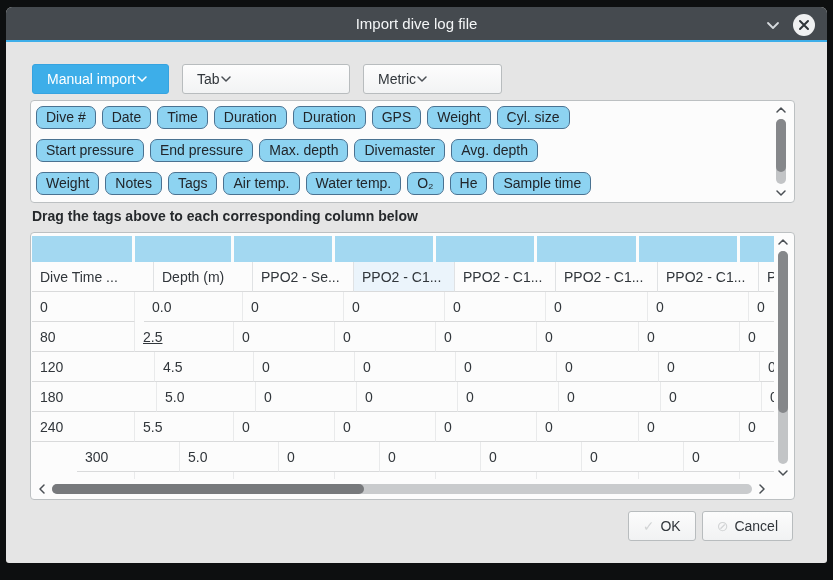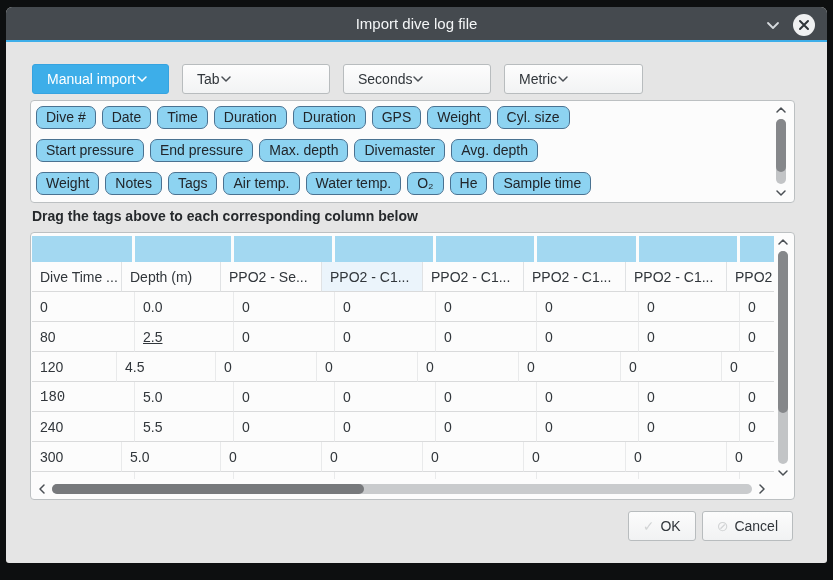--- a/index.html
+++ b/index.html
@@ -101,30 +101,22 @@
 
   <div class="dd-row">
       <div class="dropdown primary" style="width: 137px;">
         <span>Manual import</span>
         <span>
           <svg class="chev" width="12" height="8" viewBox="0 0 12 8">
             <polyline points="2,2 6,6 10,2" fill="none" stroke="#4a4f54" stroke-width="1.5" stroke-linecap="round" stroke-linejoin="round"></polyline>
           </svg>
         </span>
       </div>
-      <div class="dropdown" style="width: 148px;">
+      <div class="dropdown" style="width: 168px;">
         <span>Tab</span>
-        <span>
-          <svg class="chev" width="12" height="8" viewBox="0 0 12 8">
-            <polyline points="2,2 6,6 10,2" fill="none" stroke="#4a4f54" stroke-width="1.5" stroke-linecap="round" stroke-linejoin="round"></polyline>
-          </svg>
-        </span>
-      </div>
-      <div class="dropdown" style="width: 148px;">
-        <span>Seconds</span>
         <span>
           <svg class="chev" width="12" height="8" viewBox="0 0 12 8">
             <polyline points="2,2 6,6 10,2" fill="none" stroke="#4a4f54" stroke-width="1.5" stroke-linecap="round" stroke-linejoin="round"></polyline>
           </svg>
         </span>
       </div>
       <div class="dropdown" style="width: 139px;">
         <span>Metric</span>
         <span>
           <svg class="chev" width="12" height="8" viewBox="0 0 12 8">
@@ -185,81 +177,81 @@
           <div class="cell" style="width: 100px;"></div>
           <div class="cell" style="width: 96px;"></div>
           <div class="cell" style="width: 98px;"></div>
           <div class="cell" style="width: 98px;"></div>
           <div class="cell" style="width: 98px;"></div>
           <div class="cell" style="width: 99px;"></div>
           <div class="cell" style="width: 98px;"></div>
           <div class="cell" style="width: 157px;"></div>
         </div>
         <div class="trow head-row">
-          <div class="cell" style="width: 90px;">Dive Time ...</div>
+          <div class="cell" style="width: 122px;">Dive Time ...</div>
           <div class="cell" style="width: 99px;">Depth (m)</div>
           <div class="cell" style="width: 101px;">PPO2 - Se...</div>
           <div class="cell hl" style="width: 101px;">PPO2 - C1...</div>
           <div class="cell" style="width: 101px;">PPO2 - C1...</div>
           <div class="cell" style="width: 102px;">PPO2 - C1...</div>
           <div class="cell" style="width: 101px;">PPO2 - C1...</div>
           <div class="cell" style="width: 160px;">PPO2 - C1...</div>
         </div>
         <div class="trow data-row">
           <div class="cell" style="width: 103px;">0</div>
-          <div class="cell" style="width: 99px;">0.0</div>
+          <div class="cell" style="width: 99px; margin-left: 9px;">0.0</div>
           <div class="cell" style="width: 101px;">0</div>
           <div class="cell" style="width: 101px;">0</div>
           <div class="cell" style="width: 101px;">0</div>
           <div class="cell" style="width: 102px;">0</div>
           <div class="cell" style="width: 101px;">0</div>
           <div class="cell" style="width: 160px;">0</div>
         </div>
         <div class="trow data-row">
           <div class="cell" style="width: 103px;">80</div>
           <div class="cell" style="width: 99px; text-decoration: underline;">2.5</div>
           <div class="cell" style="width: 101px;">0</div>
           <div class="cell" style="width: 101px;">0</div>
           <div class="cell" style="width: 101px;">0</div>
           <div class="cell" style="width: 102px;">0</div>
           <div class="cell" style="width: 101px;">0</div>
           <div class="cell" style="width: 160px;">0</div>
         </div>
         <div class="trow data-row">
-          <div class="cell" style="width: 85px;">120</div>
+          <div class="cell" style="width: 123px;">120</div>
           <div class="cell" style="width: 99px;">4.5</div>
           <div class="cell" style="width: 101px;">0</div>
           <div class="cell" style="width: 101px;">0</div>
           <div class="cell" style="width: 101px;">0</div>
           <div class="cell" style="width: 102px;">0</div>
           <div class="cell" style="width: 101px;">0</div>
           <div class="cell" style="width: 160px;">0</div>
         </div>
         <div class="trow data-row">
-          <div class="cell" style="width: 103px; font-family: Liberation Mono, monospace;">180</div>
+          <div class="cell" style="width: 125px;">180</div>
           <div class="cell" style="width: 99px;">5.0</div>
           <div class="cell" style="width: 101px;">0</div>
           <div class="cell" style="width: 101px;">0</div>
           <div class="cell" style="width: 101px;">0</div>
           <div class="cell" style="width: 102px;">0</div>
           <div class="cell" style="width: 101px;">0</div>
           <div class="cell" style="width: 160px;">0</div>
         </div>
         <div class="trow data-row">
           <div class="cell" style="width: 103px;">240</div>
           <div class="cell" style="width: 99px;">5.5</div>
           <div class="cell" style="width: 101px;">0</div>
           <div class="cell" style="width: 101px;">0</div>
           <div class="cell" style="width: 101px;">0</div>
           <div class="cell" style="width: 102px;">0</div>
           <div class="cell" style="width: 101px;">0</div>
           <div class="cell" style="width: 160px;">0</div>
         </div>
         <div class="trow data-row">
-          <div class="cell" style="width: 90px;">300</div>
+          <div class="cell" style="width: 103px; margin-left: 45px;">300</div>
           <div class="cell" style="width: 99px;">5.0</div>
           <div class="cell" style="width: 101px;">0</div>
           <div class="cell" style="width: 101px;">0</div>
           <div class="cell" style="width: 101px;">0</div>
           <div class="cell" style="width: 102px;">0</div>
           <div class="cell" style="width: 101px;">0</div>
           <div class="cell" style="width: 160px;">0</div>
         </div>
         <div class="trow data-row">
           <div class="cell" style="width: 103px;"></div>

